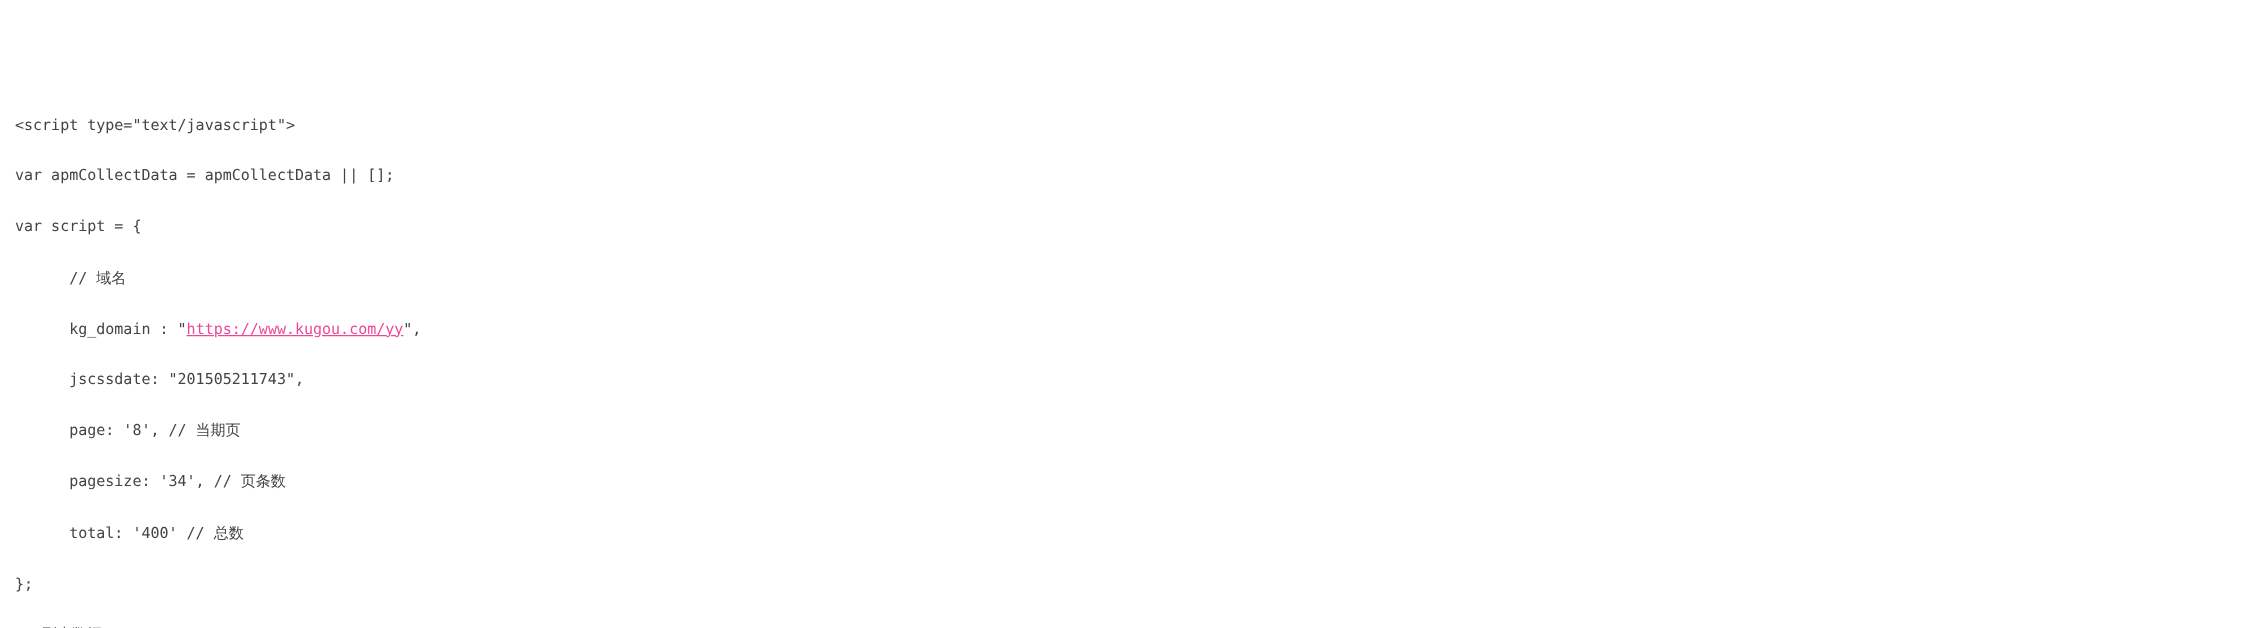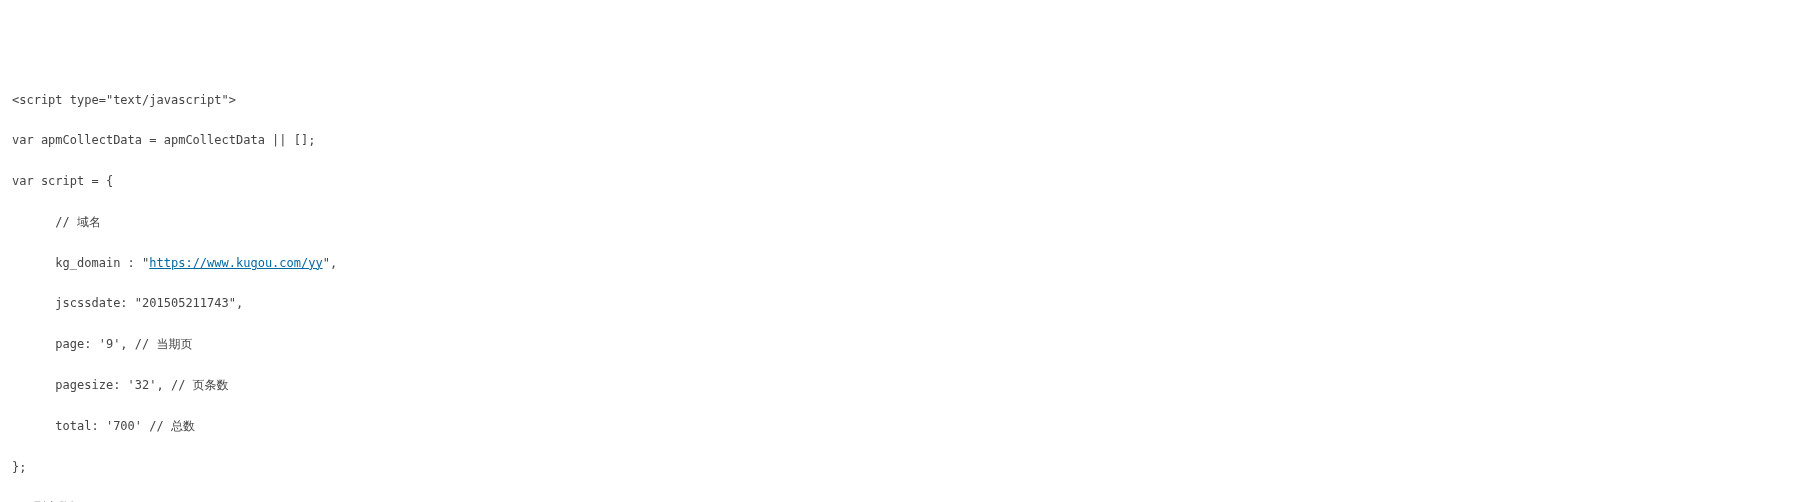--- a/index.html
+++ b/index.html
@@ -11,38 +11,38 @@
       color: #444;
       background: #fff;
       white-space: pre;
       overflow-x: hidden;
       position: relative;
     }
     .code-line {
       display: block;
     }
     .link {
-      color: #0369a1;
+      color: #ec4899;
       text-decoration: underline;
     }
   </style>
 </head>
 <body>
 
 
 
 <span class="code-line">&lt;script type="text/javascript"&gt;</span>
 <span class="code-line">var apmCollectData = apmCollectData || [];</span>
 <span class="code-line">var script = {</span>
 <span class="code-line">      // 域名</span>
 <span class="code-line"><span>      kg_domain : "</span><span class="link">https://www.kugou.com/yy</span><span>",</span></span>
 <span class="code-line">      jscssdate: "201505211743",</span>
-<span class="code-line">      page: '9', // 当期页</span>
-<span class="code-line">      pagesize: '32', // 页条数</span>
-<span class="code-line">      total: '700' // 总数</span>
+<span class="code-line">      page: '8', // 当期页</span>
+<span class="code-line">      pagesize: '34', // 页条数</span>
+<span class="code-line">      total: '400' // 总数</span>
 <span class="code-line">};</span>
 <span class="code-line">// 列表数据</span>
 
 <span class="code-line"></span>
 
 
 
 
 
 

